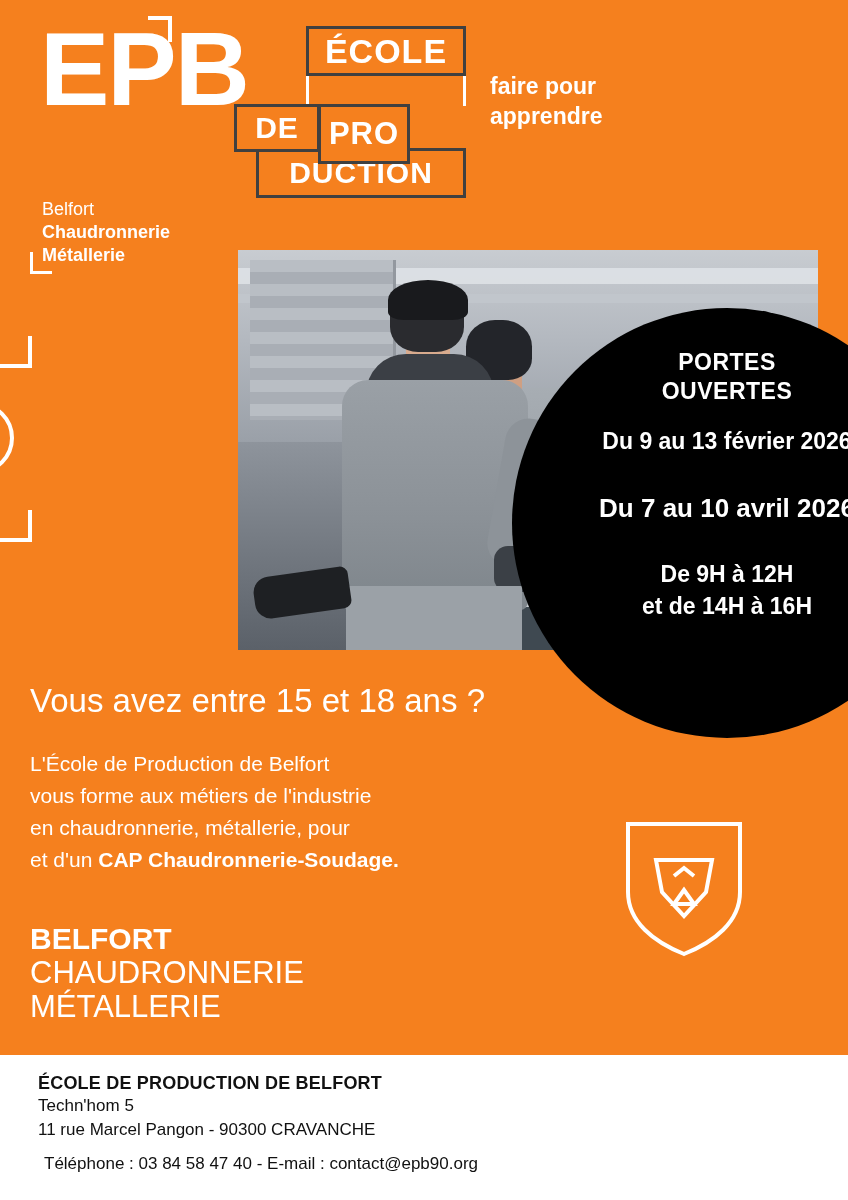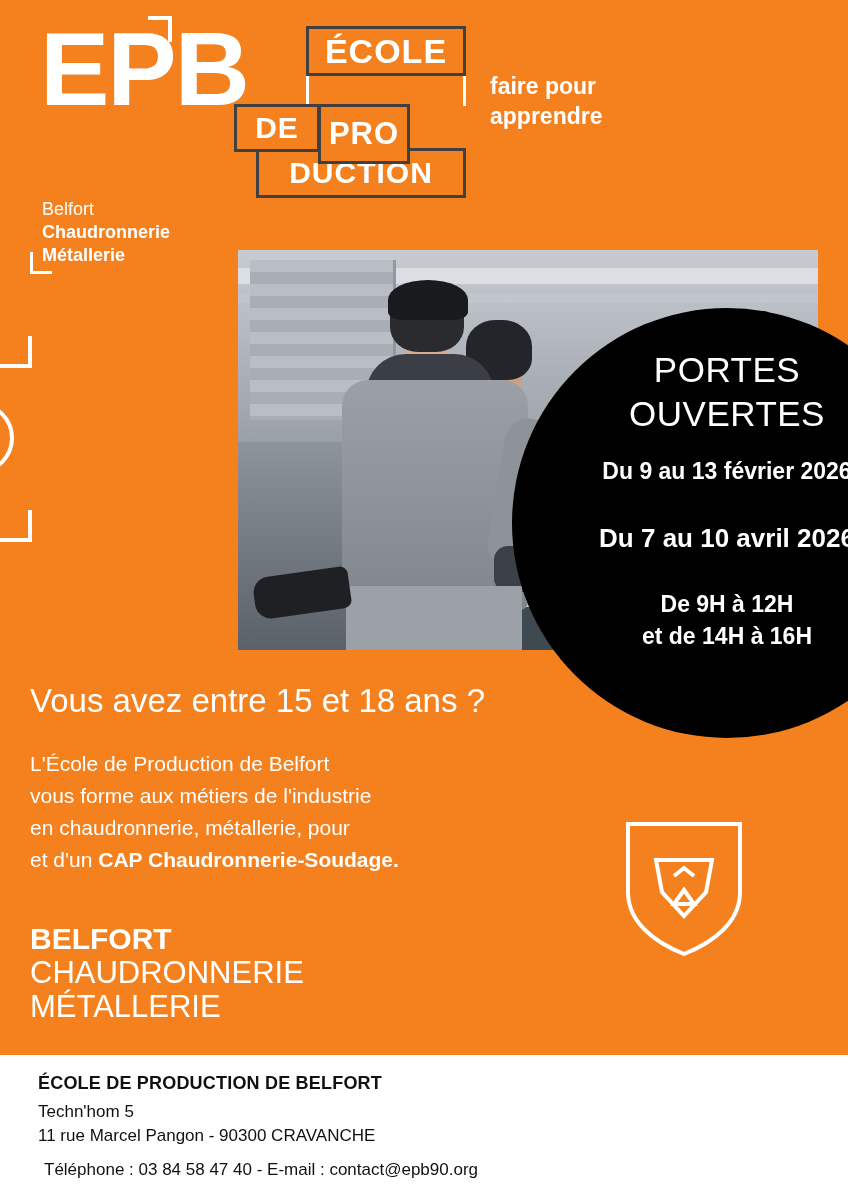--- a/index.html
+++ b/index.html
@@ -175,21 +175,21 @@
   }
 
   
   .circle{
     position:absolute; left:512px; top:308px; width:430px; height:430px;
     border-radius:50%; background:#000; color:#fff;
     display:flex; flex-direction:column; align-items:center;
     padding-top:40px;
   }
   .circle .t1{
-    font-weight:normal; font-size:35px; line-height:1.25; text-align:center;
+    font-weight:bold; font-size:23px; line-height:1.25; text-align:center;
     letter-spacing:.5px;
   }
   .circle .d{
     font-weight:bold; font-size:23px; margin-top:22px; text-align:center;
   }
   .circle .d2{ font-weight:bold; font-size:26px; margin-top:38px; }
   .circle .hrs{
     font-weight:bold; font-size:23px; margin-top:34px; line-height:1.4;
     text-align:center;
   }
@@ -214,21 +214,21 @@
 
   
   .shield{ position:absolute; left:622px; top:818px; width:124px; height:140px; }
 
   
   .footer{
     position:absolute; left:0; bottom:0; width:848px; height:145px;
     background:#fff; color:#111; padding:18px 30px 0 38px;
   }
   .footer .f1{ font-size:18px; font-weight:bold; letter-spacing:.2px; }
-  .footer .f2{ font-size:17px; margin-top:8px; }
+  .footer .f2{ font-size:17px; margin-top:2px; }
   .footer .f3{ font-size:17px; margin-top:4px; }
   .footer .f4{ font-size:17px; margin-top:14px; padding-left:6px; }
 </style>
 </head>
 <body>
 
 <div class="logo-block">
   <div class="epb-wrap">
     <div class="epb-text">EPB</div>
     <div class="bracket-tr"></div>

